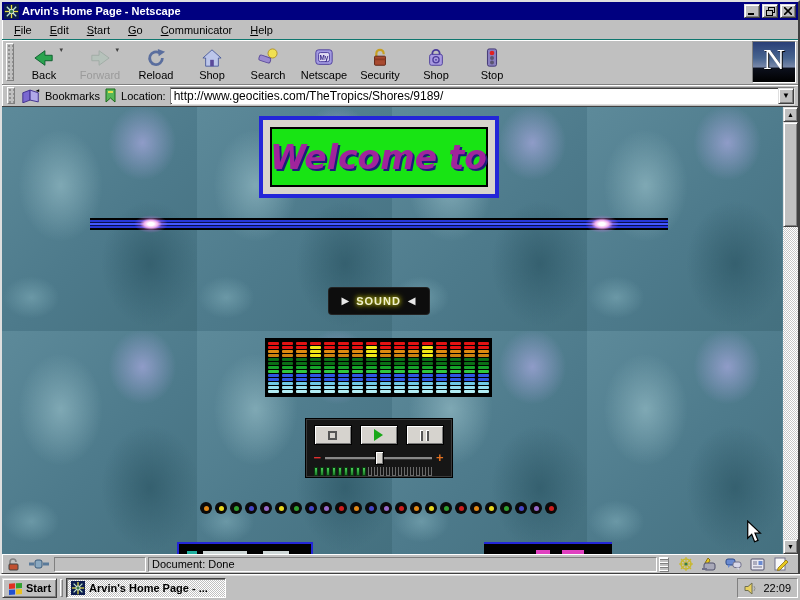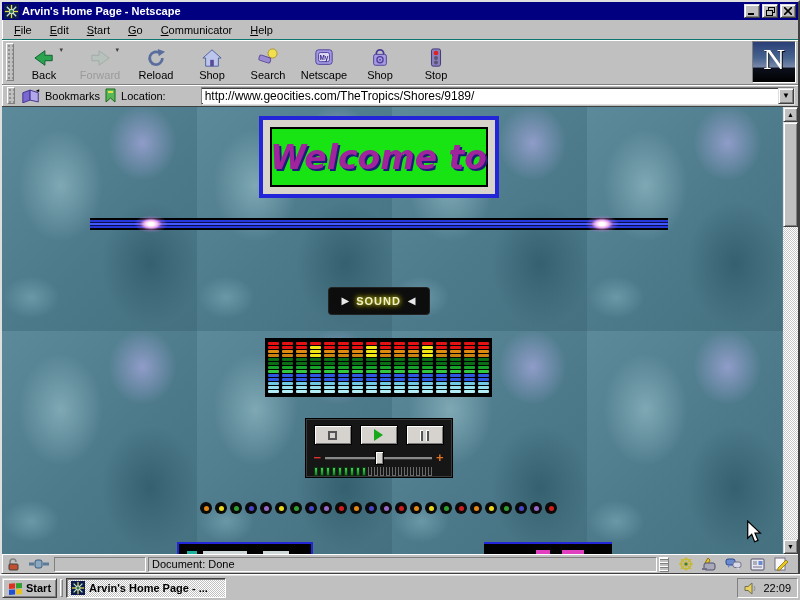--- a/index.html
+++ b/index.html
@@ -35,21 +35,21 @@
   .tbtn.disabled { color:#9a9a9a; }
   .tbtn.disabled svg { opacity:.45; filter:grayscale(60%); }
   .tbtn .ddmark { position:absolute; right:-8px; top:0; font-size:7px; color:#404040; }
   .nlogo { margin-left:auto; width:44px; height:42px; border:1px solid; border-color:#808080 #fff #fff #808080; position:relative; overflow:hidden;
            background:linear-gradient(180deg,#2a3f77 0%, #47648f 40%, #7787a8 62%, #0c101c 66%, #000 100%);
            display:flex; align-items:center; justify-content:center; }
   .nlogo span { color:#fff; font-family:"Liberation Serif", serif; font-size:30px; line-height:30px; margin-top:-6px; text-shadow:1px 1px 0 #000; }
 
   .locbar { height:22px; display:flex; align-items:center; padding:0 3px; gap:4px; border-bottom:1px solid #404040; flex:0 0 22px; }
   .locbar .lbl { font-size:11px; }
-  .urlwrap { flex:1; height:18px; background:#fff; border:1px solid; border-color:#808080 #dfdfdf #dfdfdf #808080; box-shadow:inset 1px 1px 0 #404040; display:flex; align-items:center;margin-left:31px; }
+  .urlwrap { flex:1; height:18px; background:#fff; border:1px solid; border-color:#808080 #dfdfdf #dfdfdf #808080; box-shadow:inset 1px 1px 0 #404040; display:flex; align-items:center; }
   .urlwrap input { flex:1; border:none; outline:none; font-size:12px; font-family:"Liberation Sans",sans-serif; padding:0 3px; height:14px; }
   .urldrop { width:16px; height:16px; margin:0; display:flex; align-items:center; justify-content:center; font-size:8px; }
 
   
   .content { position:relative; flex:1; overflow:hidden;
     background-color:#517e8e;
     background-image:
       radial-gradient(60px 80px at 30% 35%, #7fa8b4 0%, rgba(127,168,180,0) 70%),
       radial-gradient(45px 50px at 72% 16%, #8f9cc8 0%, rgba(143,156,200,0) 75%),
       radial-gradient(70px 90px at 76% 70%, #35606f 0%, rgba(53,96,111,0) 70%),
@@ -227,20 +227,30 @@
       </div>
       <div class="tbtn">
         <span class="ticon">
             <svg width="22" height="20" viewBox="0 0 24 22">
               <rect x="3" y="2" width="18" height="16" rx="3" fill="#a29ae0" stroke="#4a3a9a"></rect>
               <rect x="6" y="5" width="12" height="10" rx="2" fill="#ded9f2" stroke="#4a3a9a"></rect>
               <text x="12" y="13" font-size="7" font-weight="bold" text-anchor="middle" fill="#3a2a8a">My</text>
             </svg>
           </span>
         <span>Netscape</span>
+      </div>
+      <div class="tbtn">
+        <span class="ticon">
+            <svg width="22" height="20" viewBox="0 0 24 22">
+              <path d="M8 9 V6 a4 4 0 0 1 8 0 V7" fill="none" stroke="#c8a020" stroke-width="2.4"></path>
+              <rect x="6" y="9" width="12" height="10" rx="1" fill="#a84a30" stroke="#5a2010"></rect>
+              <rect x="6" y="11.5" width="12" height="2" fill="#8a3a22"></rect>
+            </svg>
+          </span>
+        <span>Security</span>
       </div>
       <div class="tbtn">
         <span class="ticon">
             <svg width="22" height="20" viewBox="0 0 24 22">
               <path d="M8 8 V6 a4 4 0 0 1 8 0 V8" fill="none" stroke="#4a3a9a" stroke-width="2"></path>
               <rect x="5" y="7" width="14" height="12" rx="2" fill="#a89ae0" stroke="#4a3a9a"></rect>
               <circle cx="12" cy="13" r="3.4" fill="none" stroke="#4a3a9a" stroke-width="1.4"></circle>
               <circle cx="12" cy="13" r="1" fill="#4a3a9a"></circle>
             </svg>
           </span>

